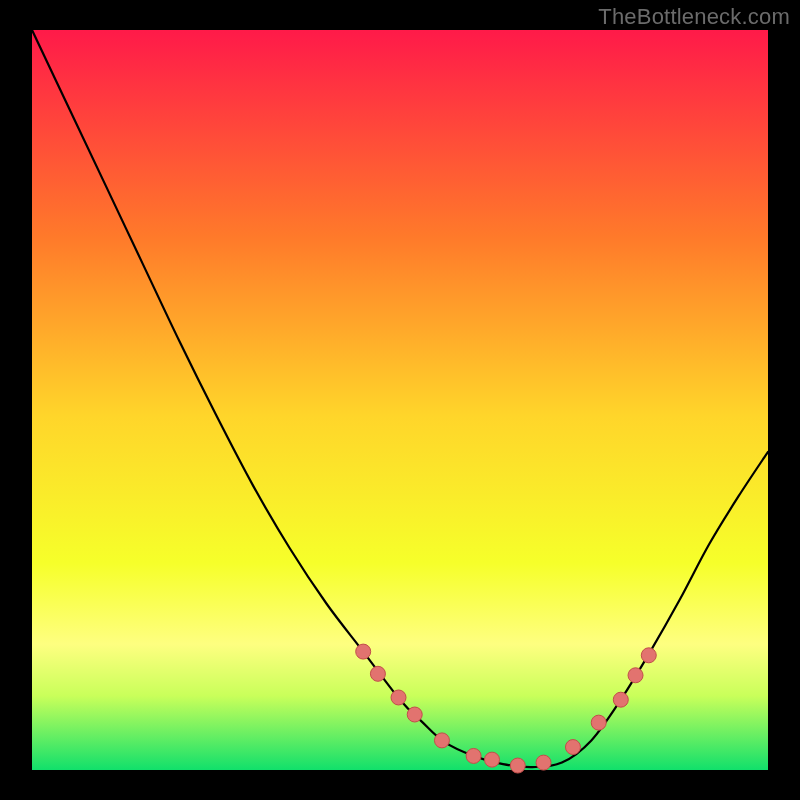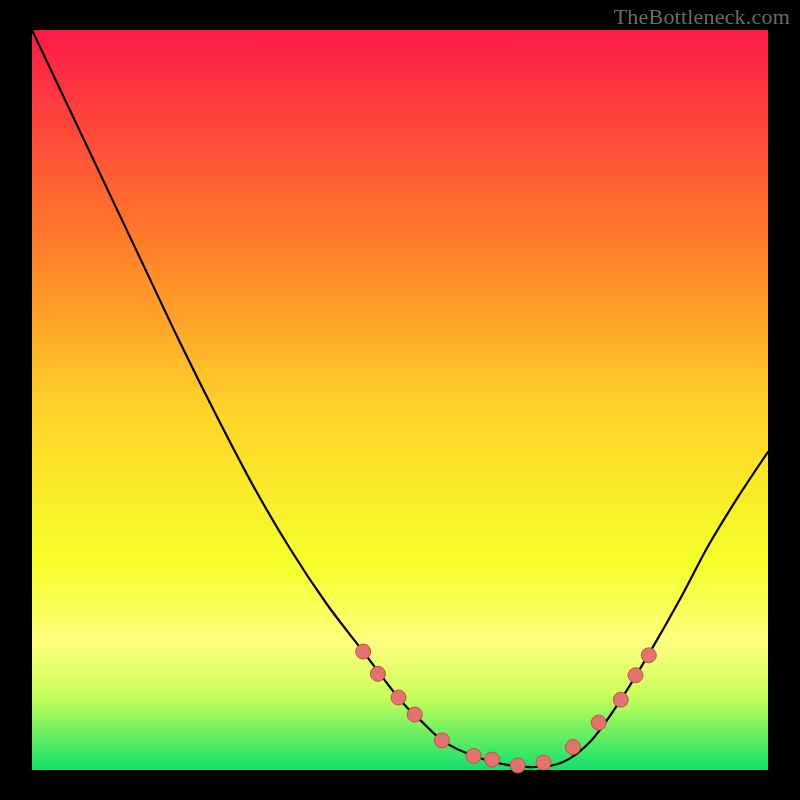--- a/index.html
+++ b/index.html
@@ -8,21 +8,20 @@
     width: 800px;
     height: 800px;
     background: #000;
     overflow: hidden;
     font-family: Arial, Helvetica, sans-serif;
   }
   .stage {
     position: relative;
     width: 800px;
     height: 800px;
-    font-family: Liberation Serif, serif;
   }
   .watermark {
     position: absolute;
     top: 4px;
     right: 10px;
     color: #6b6b6b;
     font-size: 22px;
     font-weight: 400;
     letter-spacing: 0.2px;
     z-index: 20;

